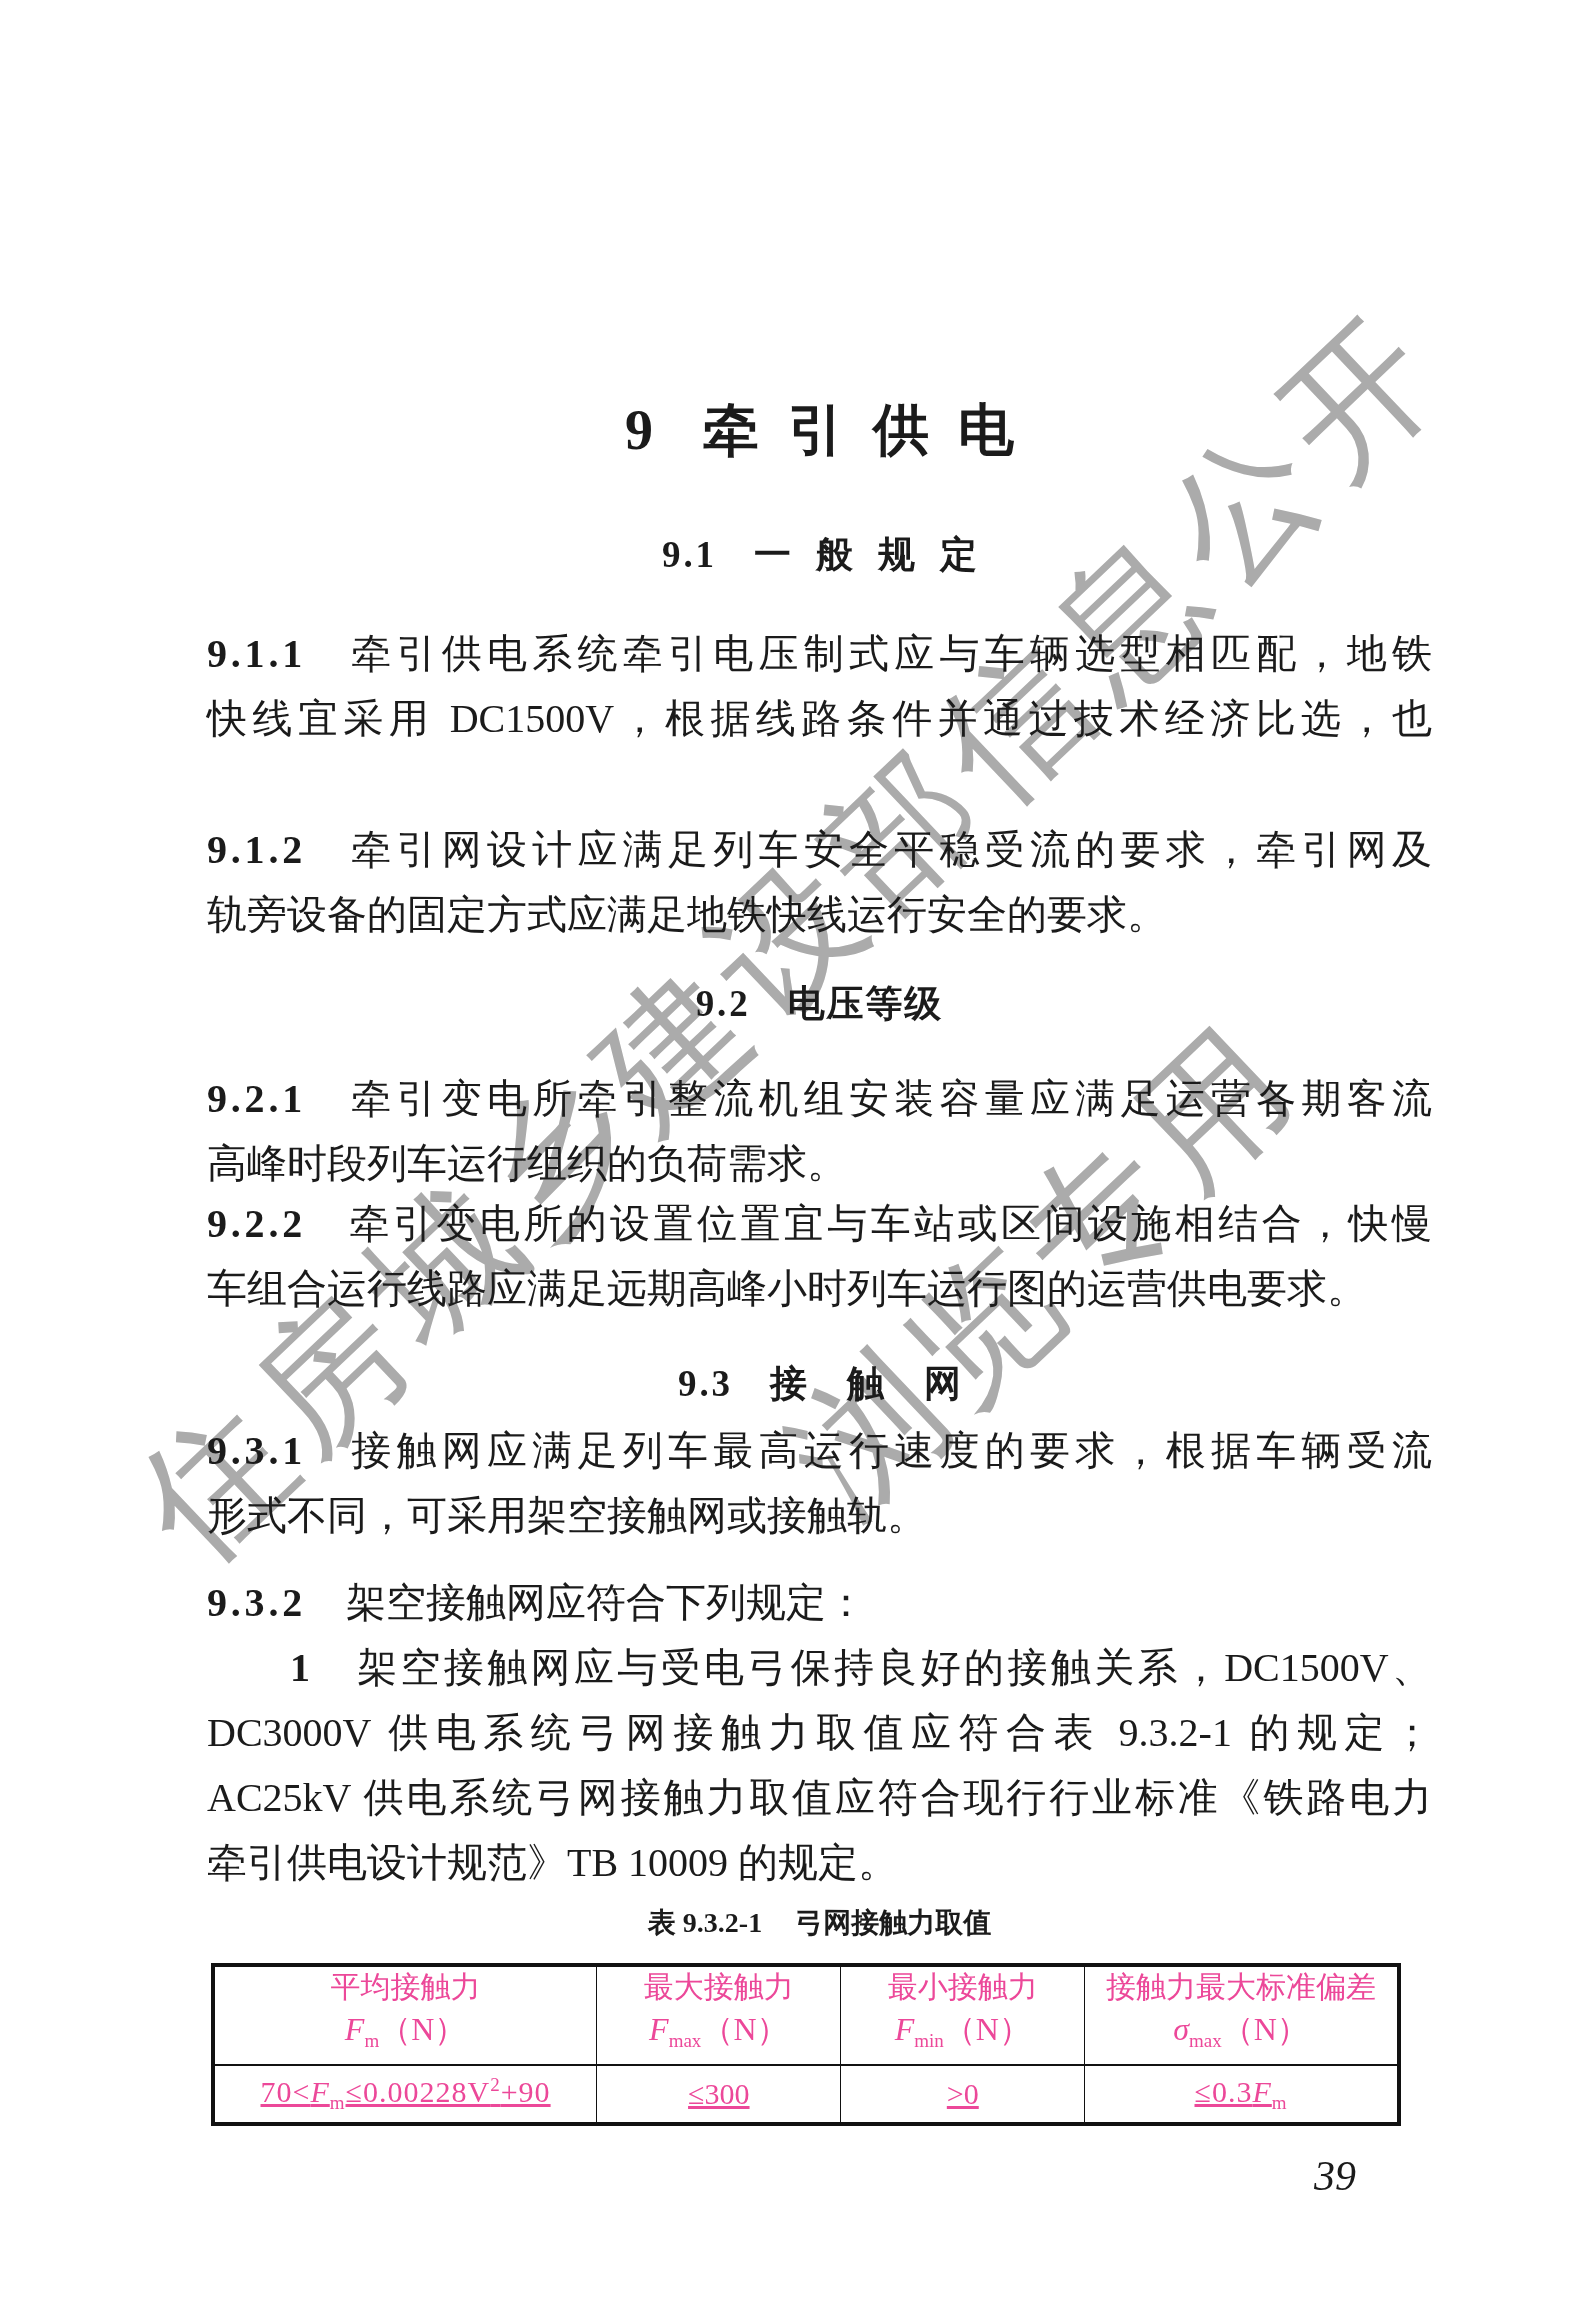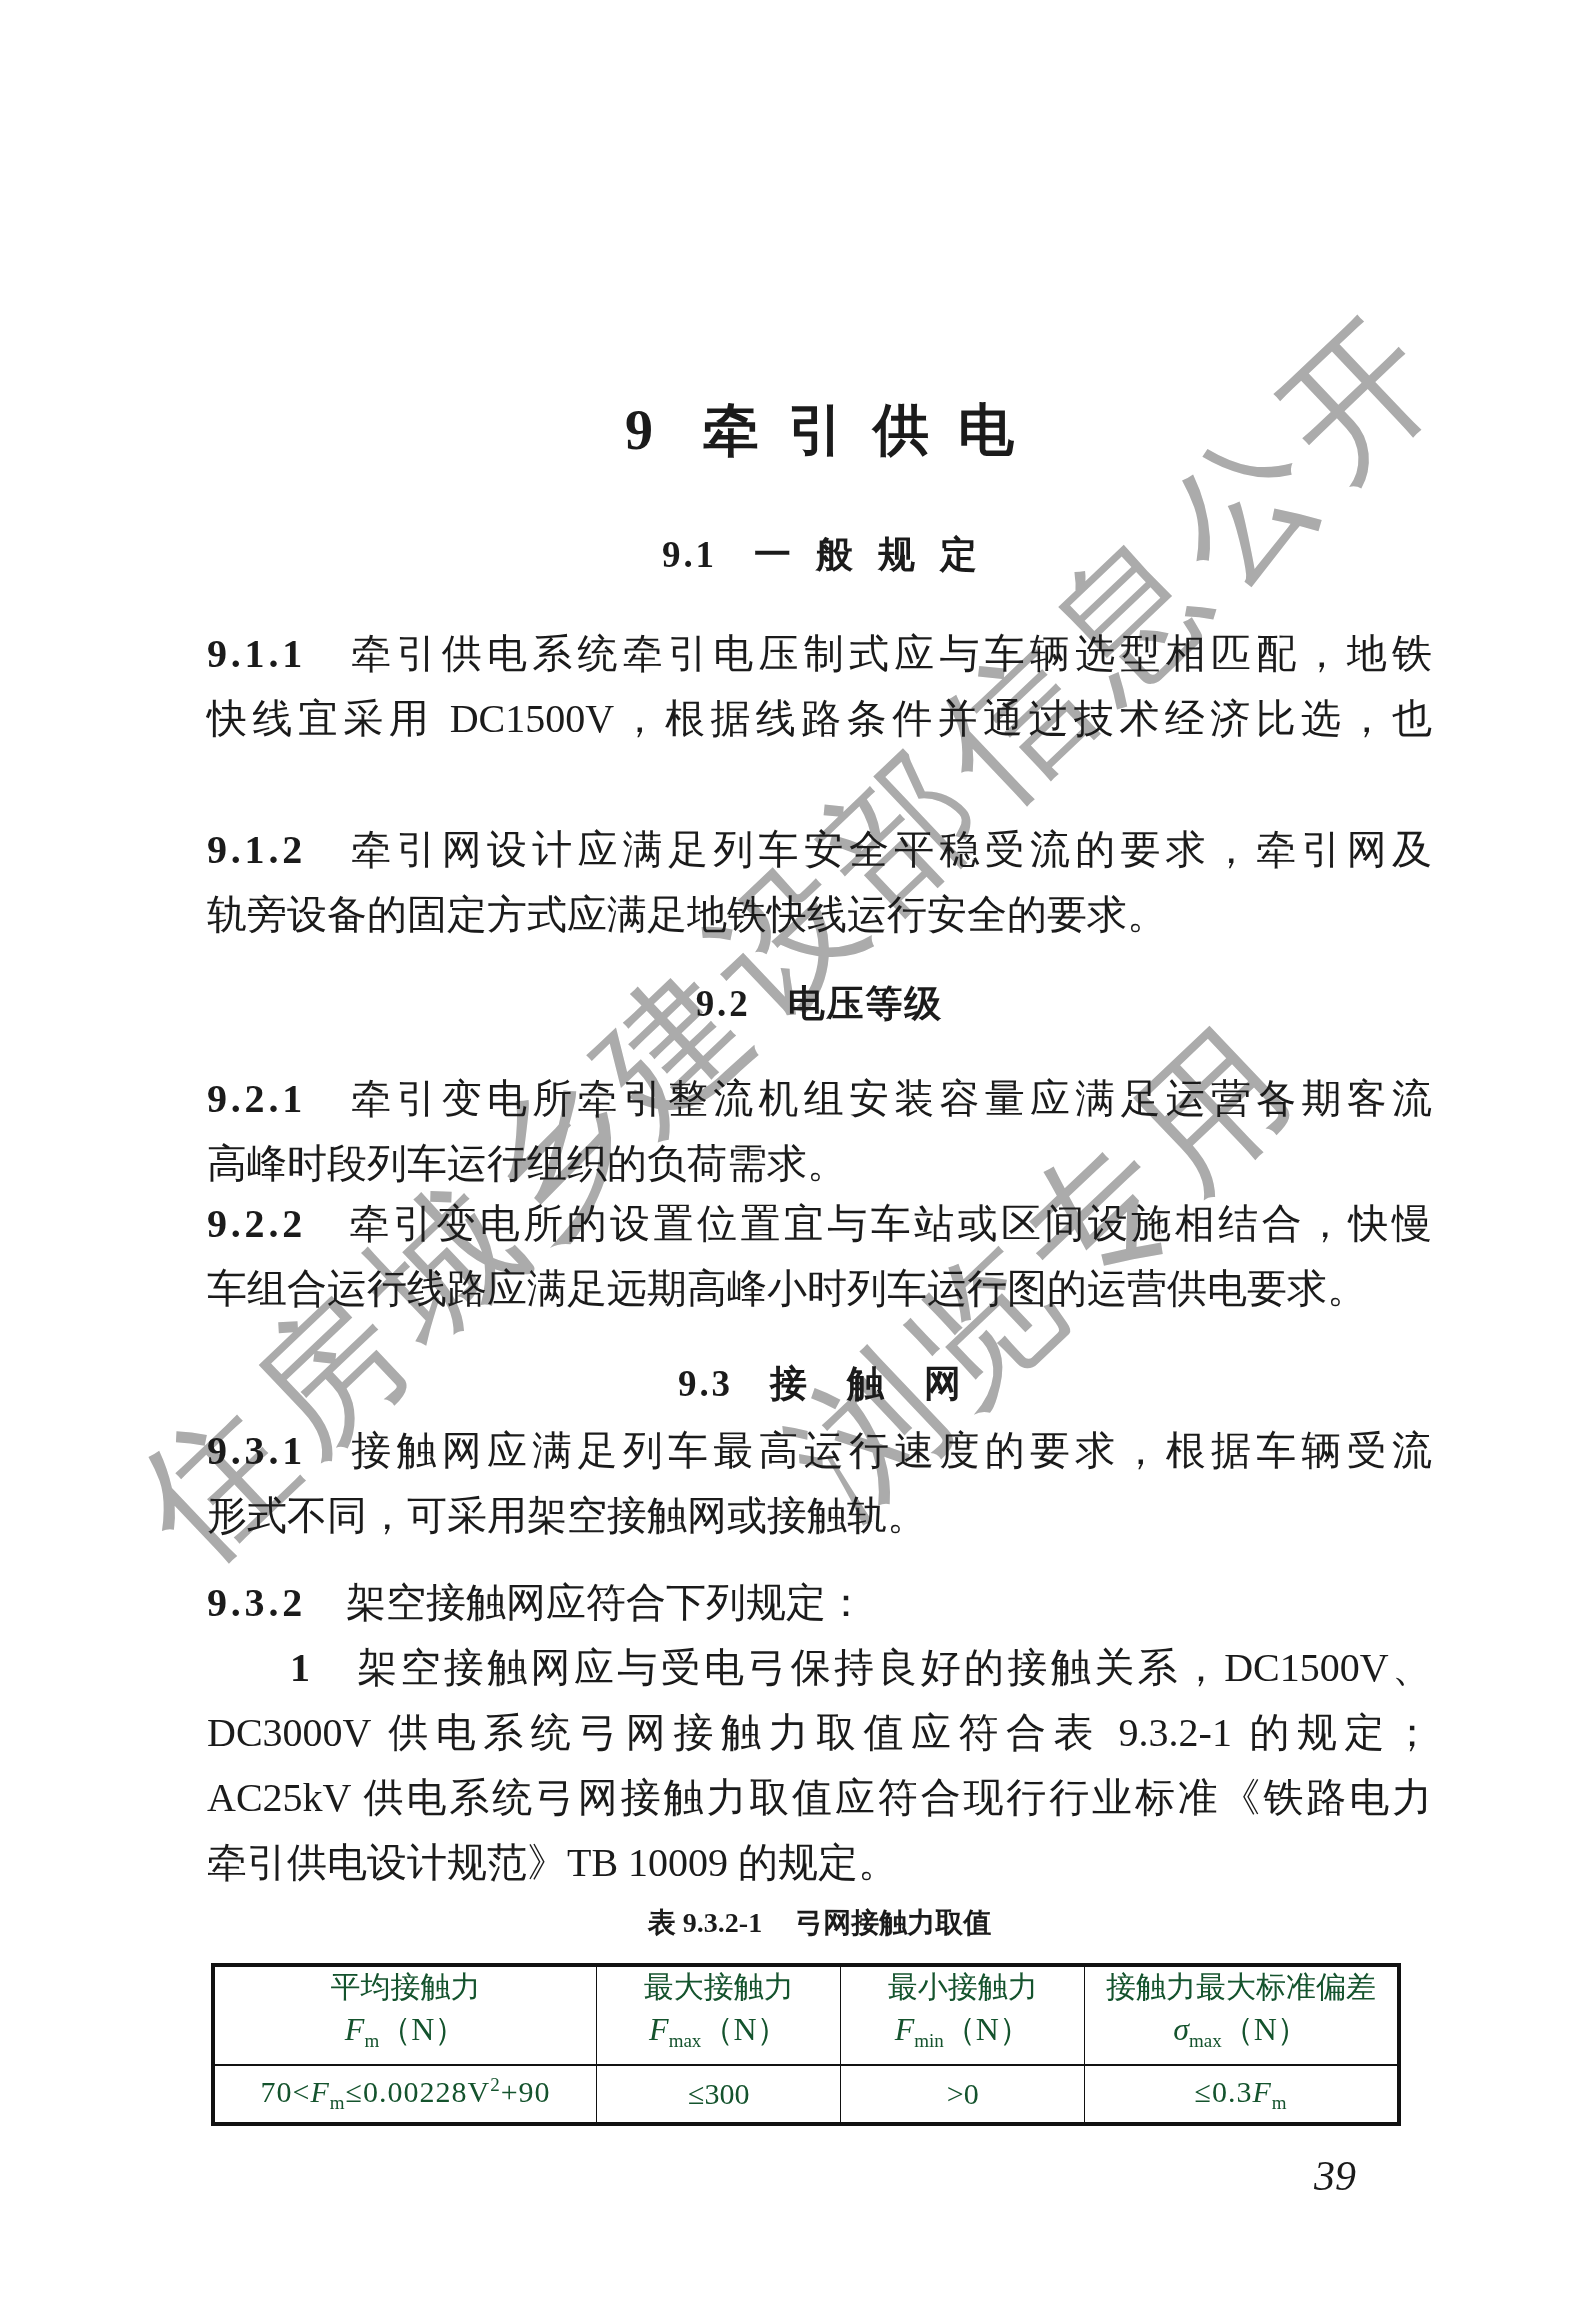--- a/index.html
+++ b/index.html
@@ -52,25 +52,25 @@
     top:1899px; text-align:center; font-weight:bold;
     font-size:28px; line-height:48px;
   }
   .tbl-caption .cap-label { margin-right:33px; }
   table.force {
     position:absolute; left:3.8px; top:1963px; width:1186px;
     border-collapse:collapse; table-layout:fixed; z-index:2;
   }
   table.force td {
     border:1.9px solid #111; text-align:center; vertical-align:middle;
-    padding:0 5.8px; font-size:30px; color:#14532d;
+    padding:0 5.8px; font-size:30px; color:#ec4899;
   }
   table.force { border:4.8px solid #111; }
   table.force tr.hdr td { height:97px; border-bottom:2.9px solid #111; }
-  table.force tr.dat td { height:56px; }
+  table.force tr.dat td { height:56px;text-decoration:underline; }
   .th-title { font-size:30px; line-height:40px; }
   .th-sym { font-size:32px; line-height:44px; }
   .sym { font-style:italic; }
   sub.ss { font-size:19px; font-style:normal; }
   sup.ss { font-size:19px; font-style:normal; }
   .formula { font-size:30px; letter-spacing:1px; }
   
   .page-number {
     position:absolute; left:1314px; top:2152px; z-index:2;
     font-size:42px; font-style:italic; line-height:48px;

